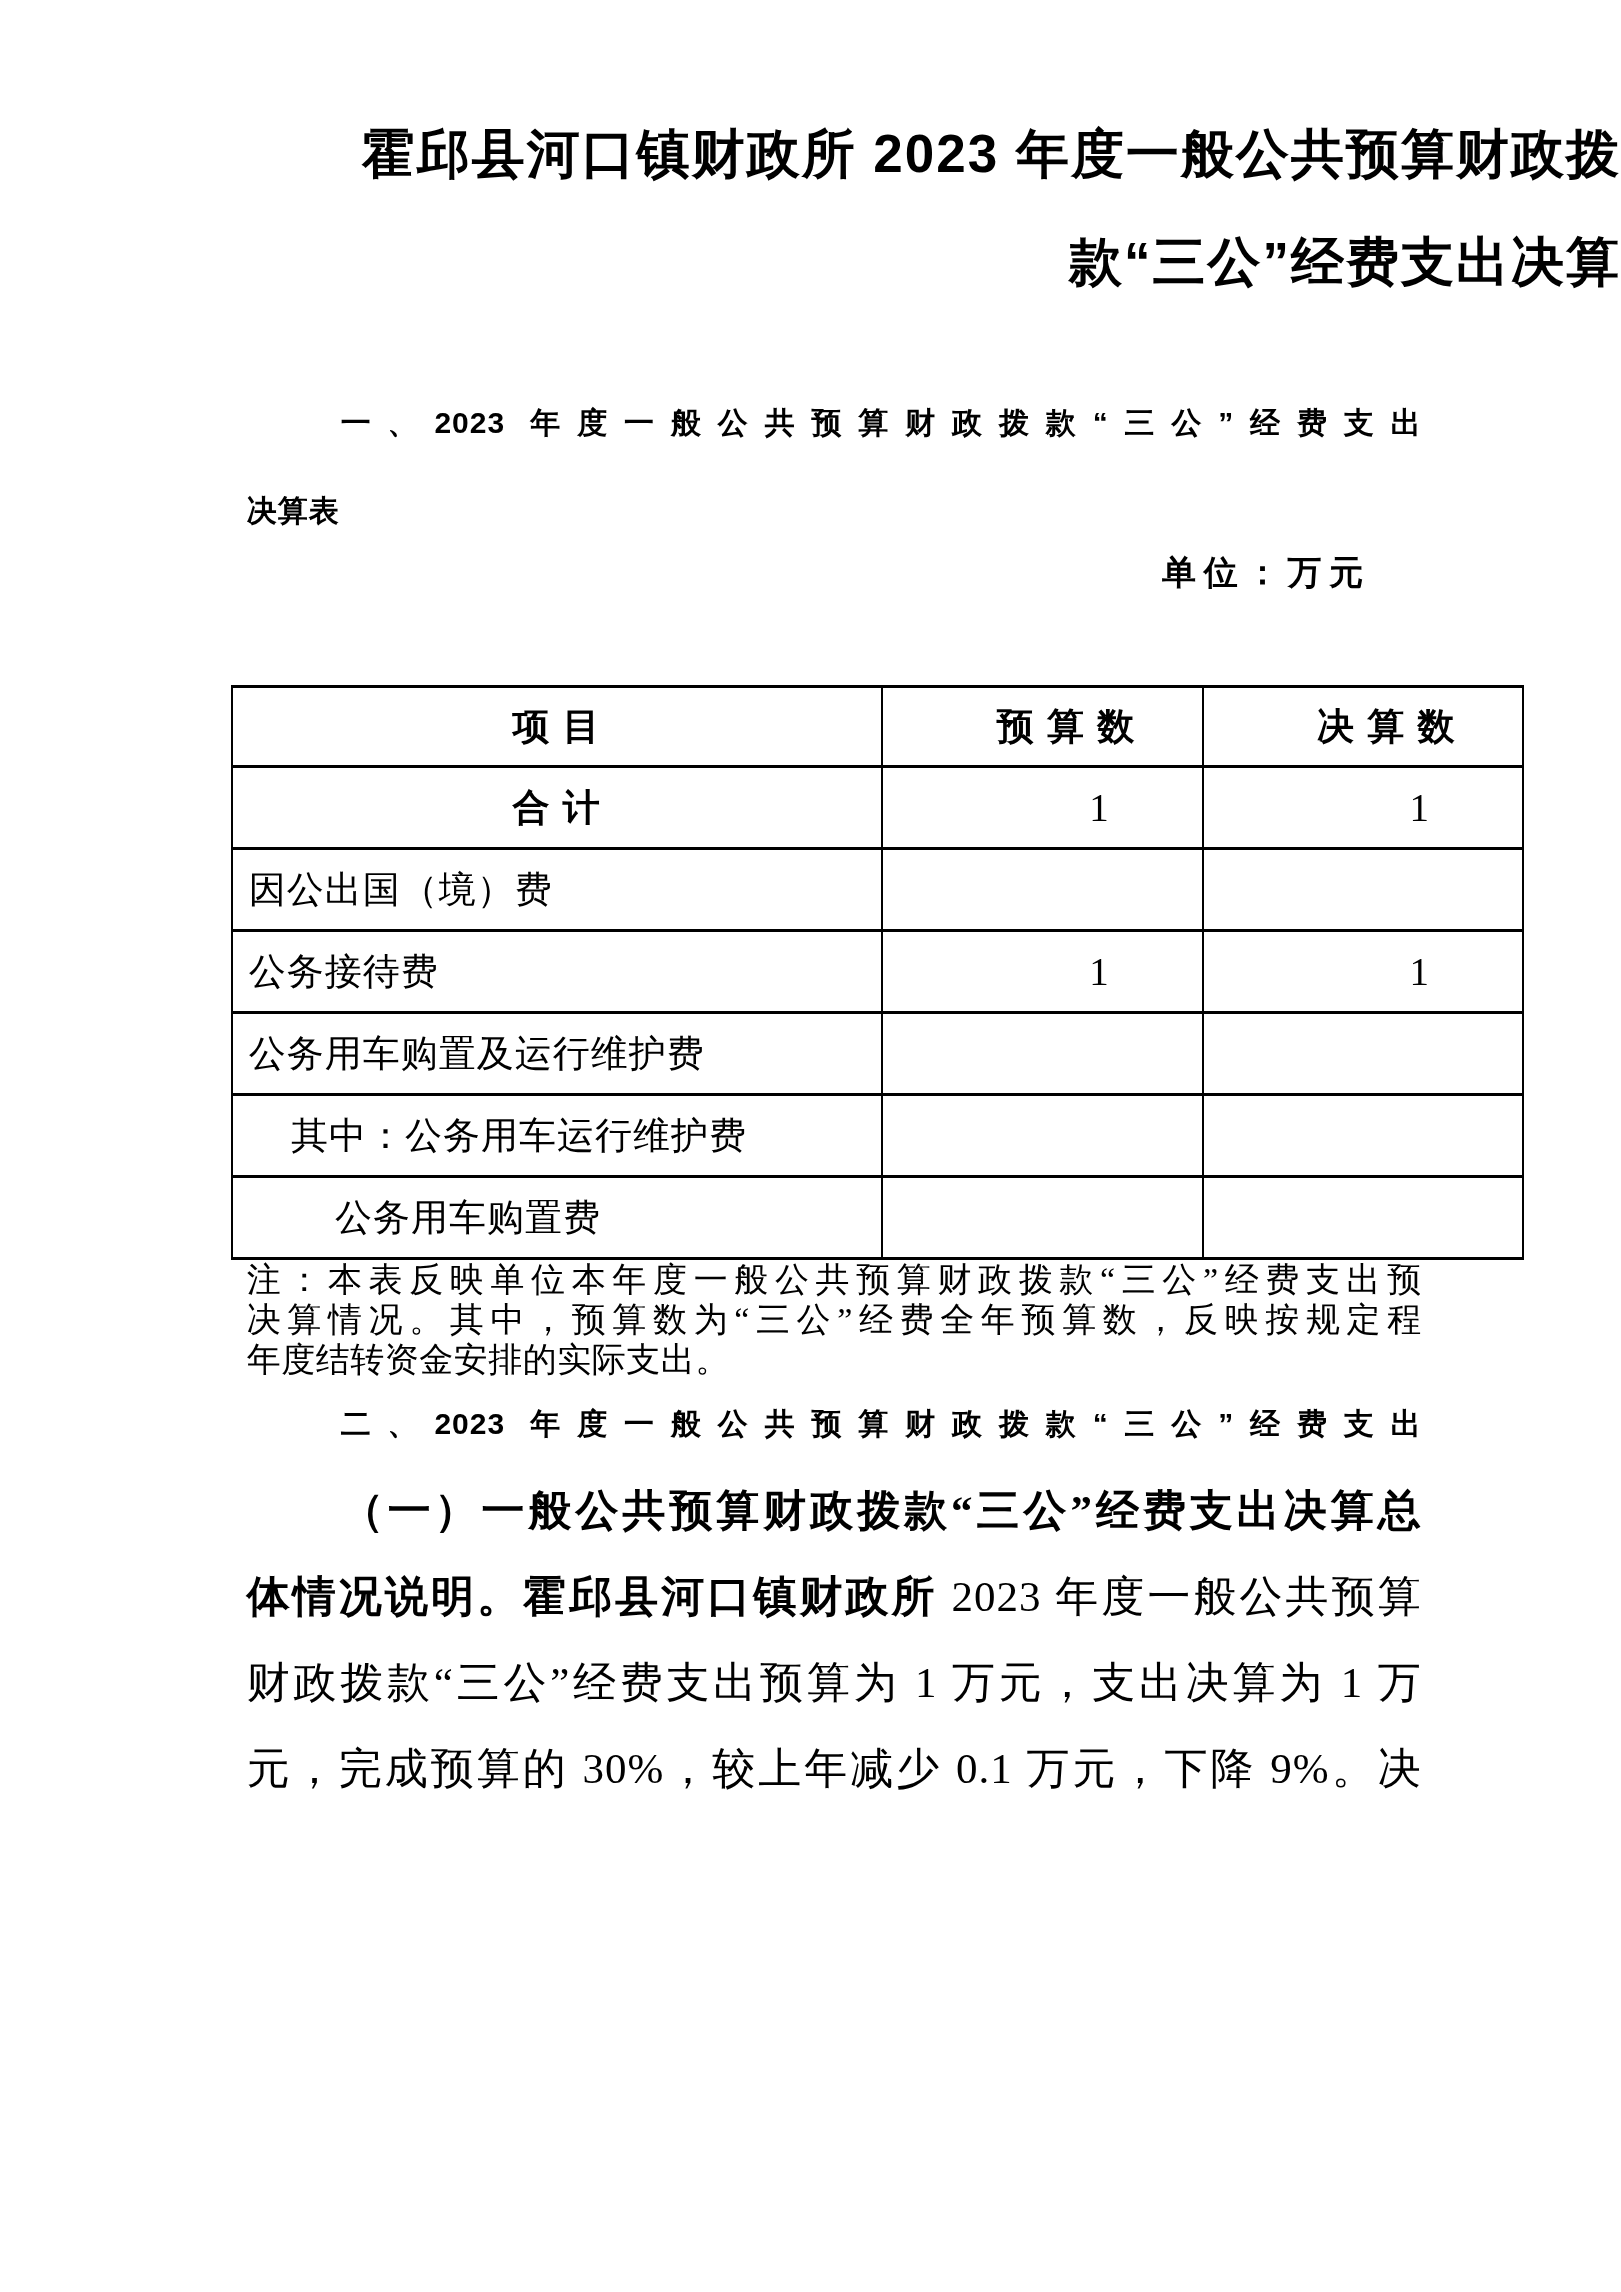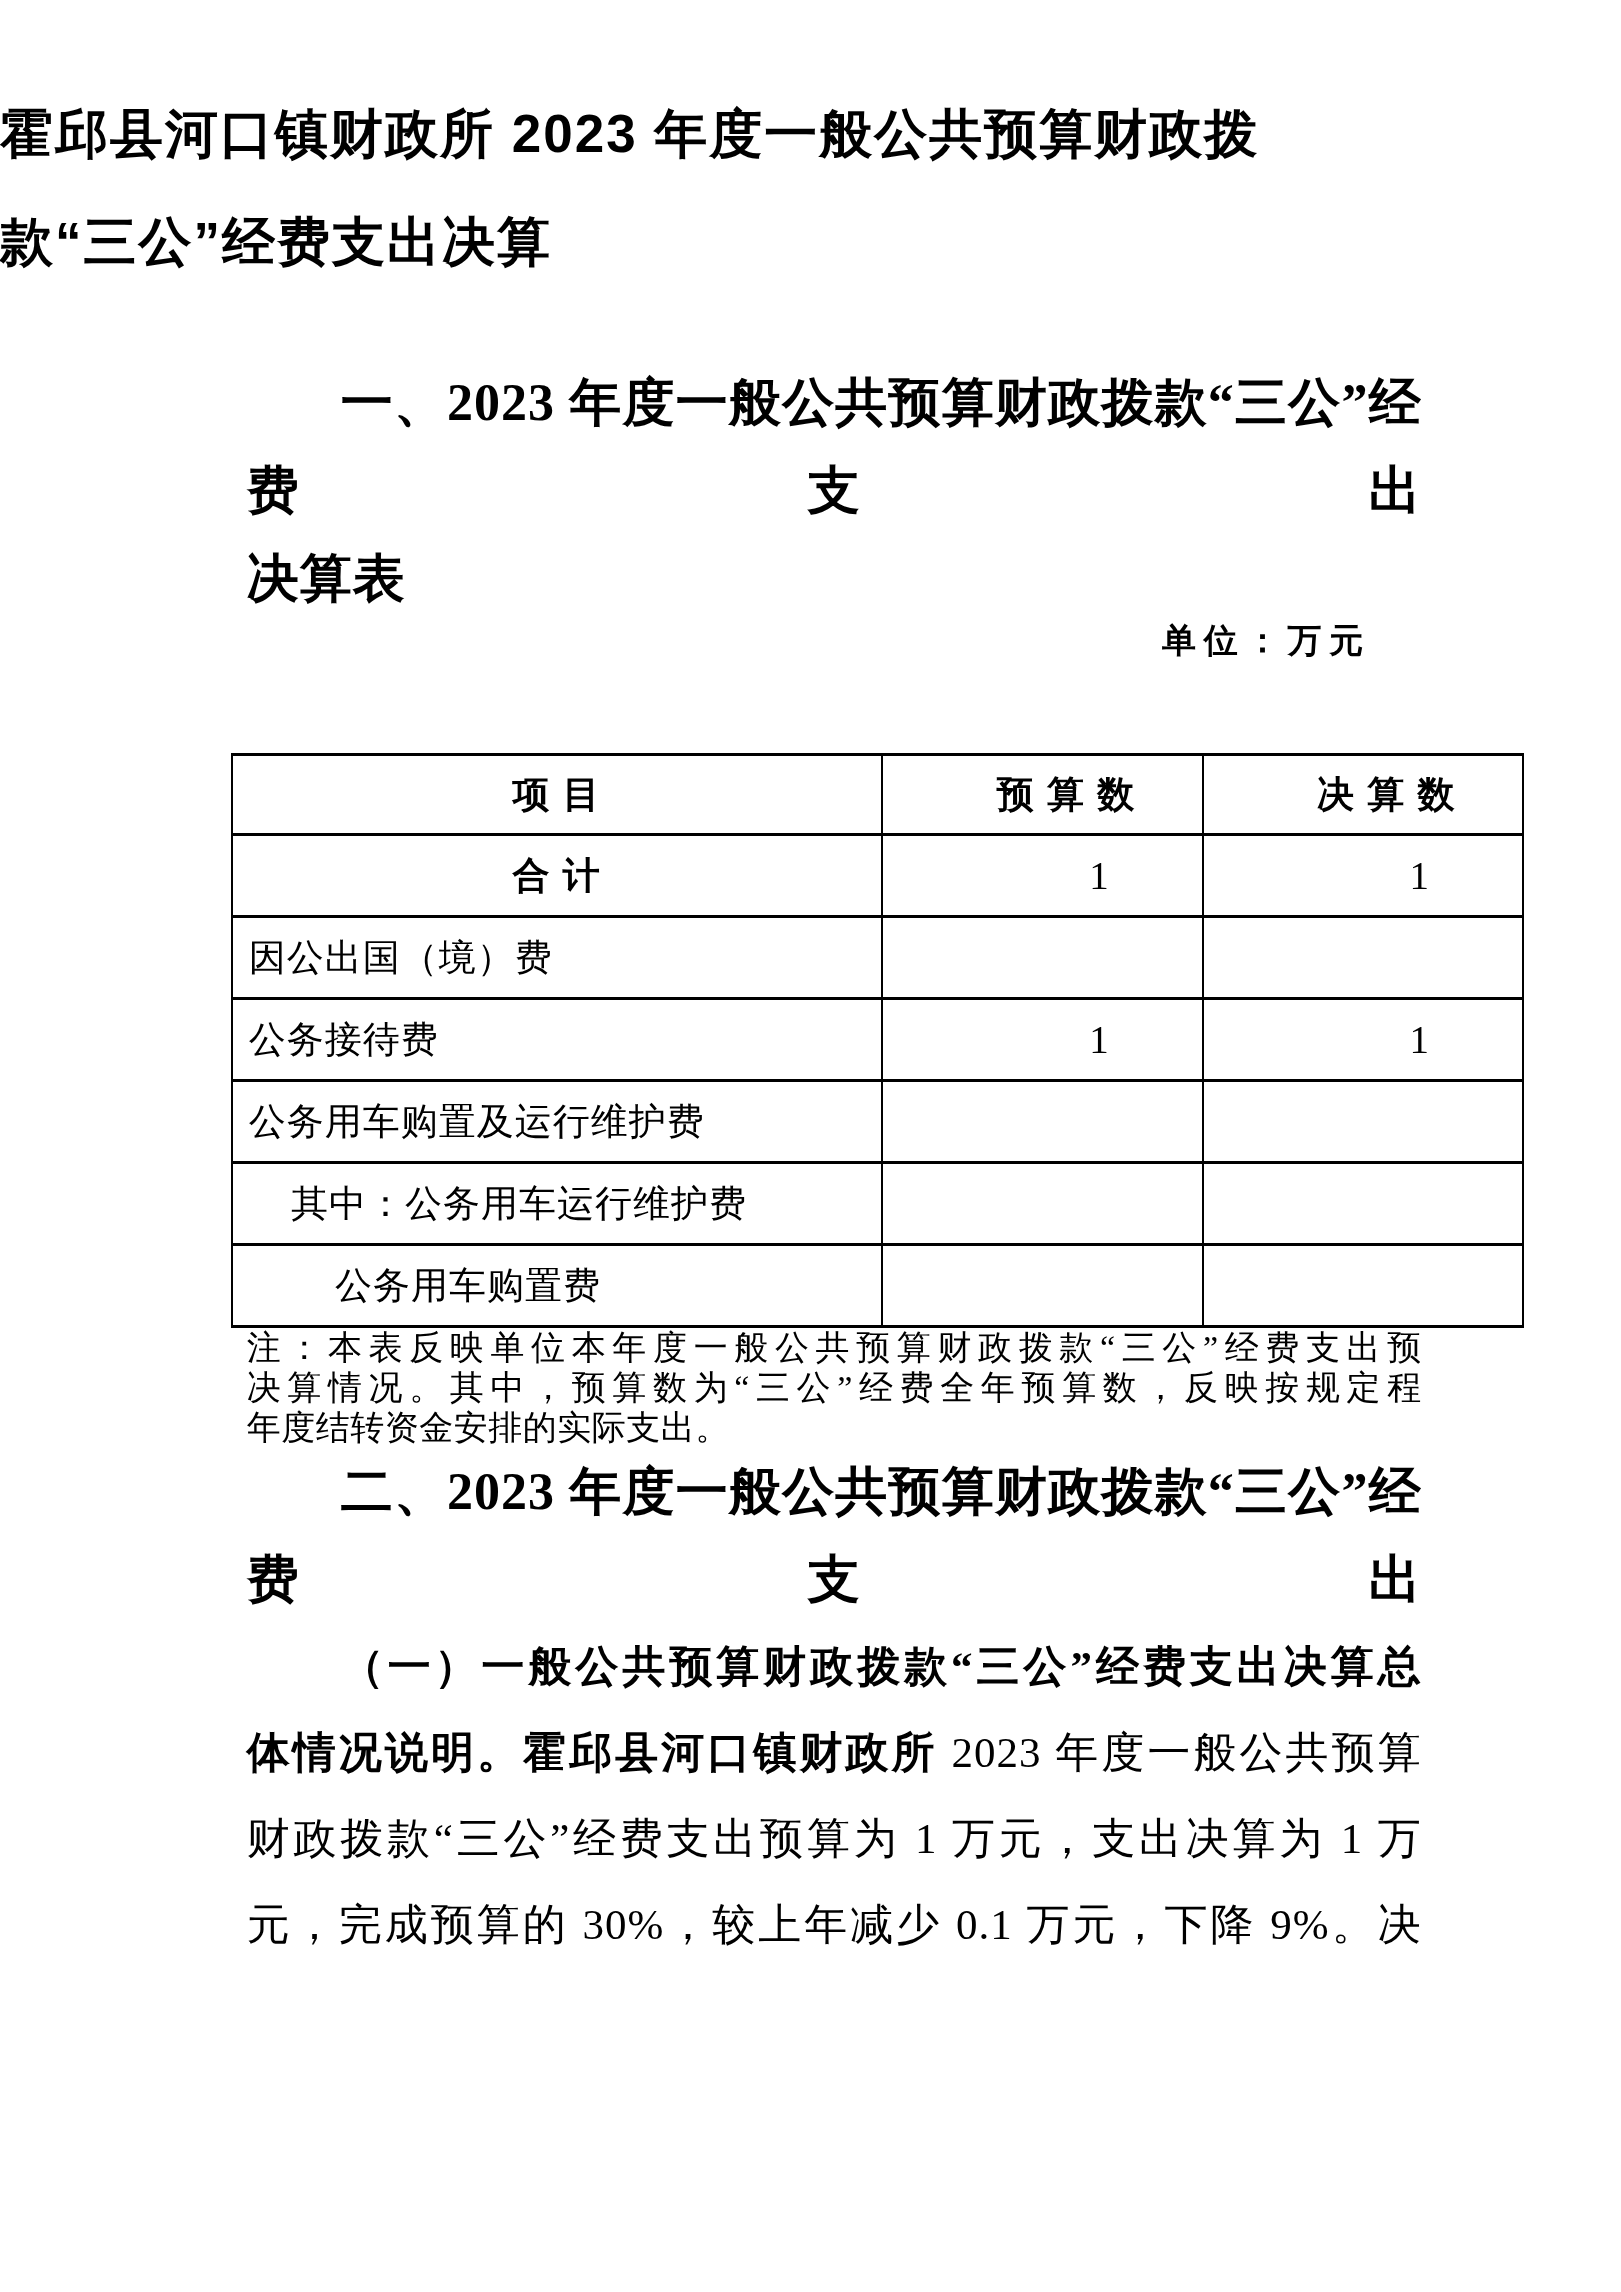--- a/index.html
+++ b/index.html
@@ -8,36 +8,36 @@
     position: relative;
     width: 1621px;
     height: 2293px;
     margin: 0 auto;
     background: #ffffff;
     color: #000000;
     overflow: hidden;
     font-family: "Liberation Serif", serif;
   }
   .title-block {
-    padding-top: 80px;
-    text-align: left;
+    padding-top: 100px;
+    text-align: right;
     font-family: "Liberation Sans", sans-serif;
     font-weight: bold;
     font-size: 53px;
     line-height: 108px;
     letter-spacing: 2px;
   }
   .content {
     margin-left: 231px;
     width: 1191px;
   }
   .h-block {
-    font-family: Liberation Serif, serif;
+    font-family: Liberation Sans, sans-serif;
     font-weight: bold;
-    font-size: 52px;
+    font-size: 30px;
     line-height: 88px;
     margin-left: 15.7px;
     width: 1175px;
     letter-spacing: 1px;
   }
   .h-block.first { margin-top: 63px; }
   .indent { text-indent: 94px; }
   .justify { text-align: justify; text-align-last: justify; }
   .unit-line {
     font-size: 34px;

